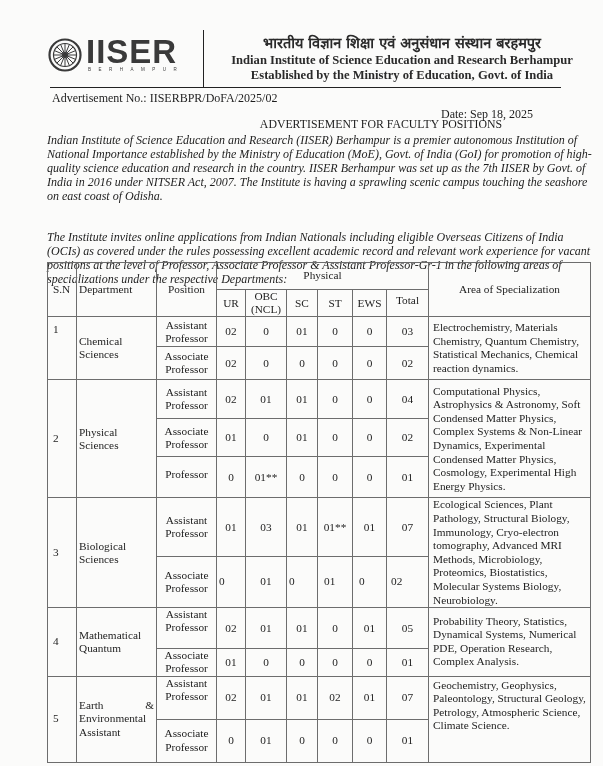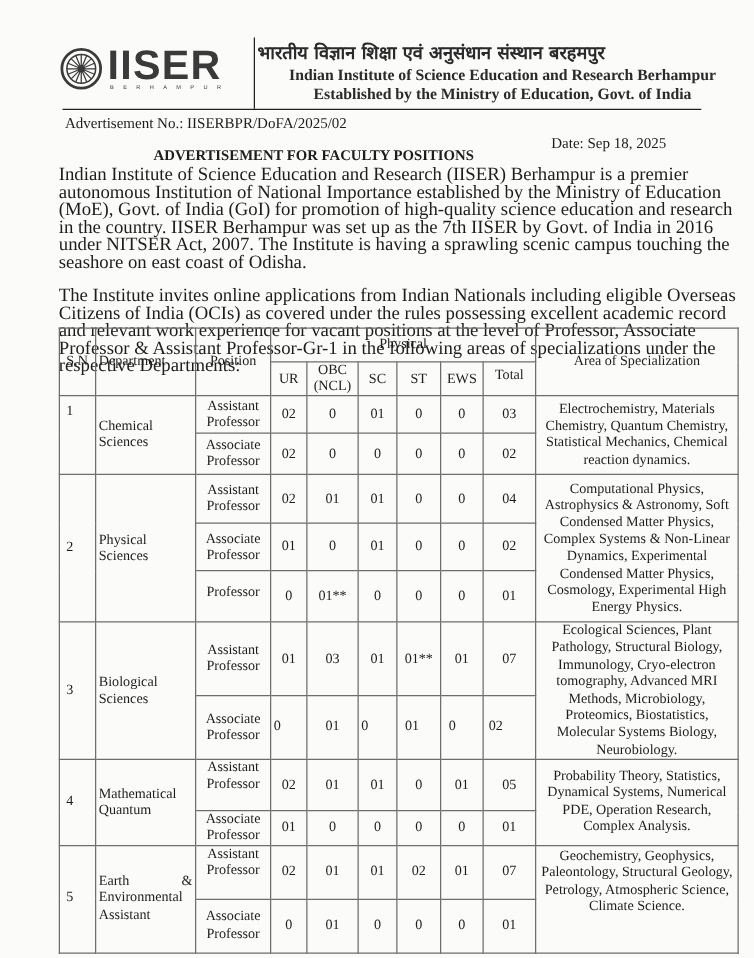--- a/index.html
+++ b/index.html
@@ -22,61 +22,61 @@
   }
   .logo-sub {
     position: absolute; left: 40px; top: 31px;
     font-family: "Liberation Sans", "DejaVu Sans", sans-serif;
     font-size: 4.5px; letter-spacing: 7.5px; color: #3a3a3a;
   }
   .vdivider { left: 203px; top: 30px; width: 1px; height: 57px; background: #222; }
   .hrule { left: 50px; top: 87px; width: 511px; height: 1px; background: #222; }
 
   .hindi-title {
-    left: 206px; top: 34px; width: 392px; 
+    left: 206px; top: 34px; width: 392px; text-align: center;
     font-family: "DejaVu Sans", sans-serif; font-weight: bold; font-size: 14.5px; color: #2a2a2a;
     line-height: 18px;
   }
   .eng-title {
     left: 206px; top: 53px; width: 392px; text-align: center;
     font-weight: bold; font-size: 12.6px; color: #2a2a2a; line-height: 15px;
   }
   .eng-subtitle {
     left: 206px; top: 68px; width: 392px; text-align: center;
     font-weight: bold; font-size: 12.6px; color: #2a2a2a; line-height: 15px;
   }
 
   .adv-no { left: 52px; top: 90px; font-size: 12px; line-height: 16px; }
   .adv-date { right: 70px; top: 106px; font-size: 12px; line-height: 16px; }
 
   .doc-heading {
-    left: 0; width: 502px; top: 117px; text-align: center;
-    font-weight: bold; font-size: 11.8px; line-height: 15px;
+    left: 0; width: 502px; top: 117px; text-align: right;
+    font-weight: normal; font-size: 11.8px; line-height: 15px;
   }
   .para {
-    left: 47px; width: 546px; font-size: 15px; line-height: 14.1px; text-align: left;
+    left: 47px; width: 546px; font-size: 12px; line-height: 14.1px; text-align: left; font-style: italic;
   }
   .para1 { top: 133px; }
   .para2 { top: 190px; margin-top: 40px; }
 
   
   table.vac {
     position: absolute; left: 47px; top: 262px;
     border-collapse: collapse; table-layout: fixed;
     font-size: 11.3px; line-height: 13.2px; color: #1d1d1d;
   }
   table.vac td, table.vac th {
     border: 1px solid #6d6d6d; padding: 0 2px; font-weight: normal;
     vertical-align: middle;
   }
   .c { text-align: center; }
   .l { text-align: left; }
   .top { vertical-align: top !important; }
   .sn { padding-left: 5px !important; }
-  .area { padding: 0 4px !important; text-align: center; line-height: 13.6px; }
+  .area { padding: 0 4px !important; text-align: left; line-height: 13.6px; }
   .just { text-align: justify; text-align-last: justify; display: block; }
 </style>
 </head>
 <body>
 
 <div class="abs logo-wrap">
   <svg class="logo-wheel" viewBox="0 0 34 34">
     <circle cx="17" cy="17" r="15.5" fill="none" stroke="#3a3a3a" stroke-width="2.2"></circle>
     <circle cx="17" cy="17" r="11.5" fill="none" stroke="#3a3a3a" stroke-width="1.2"></circle>
     <circle cx="17" cy="17" r="3" fill="#3a3a3a"></circle>

